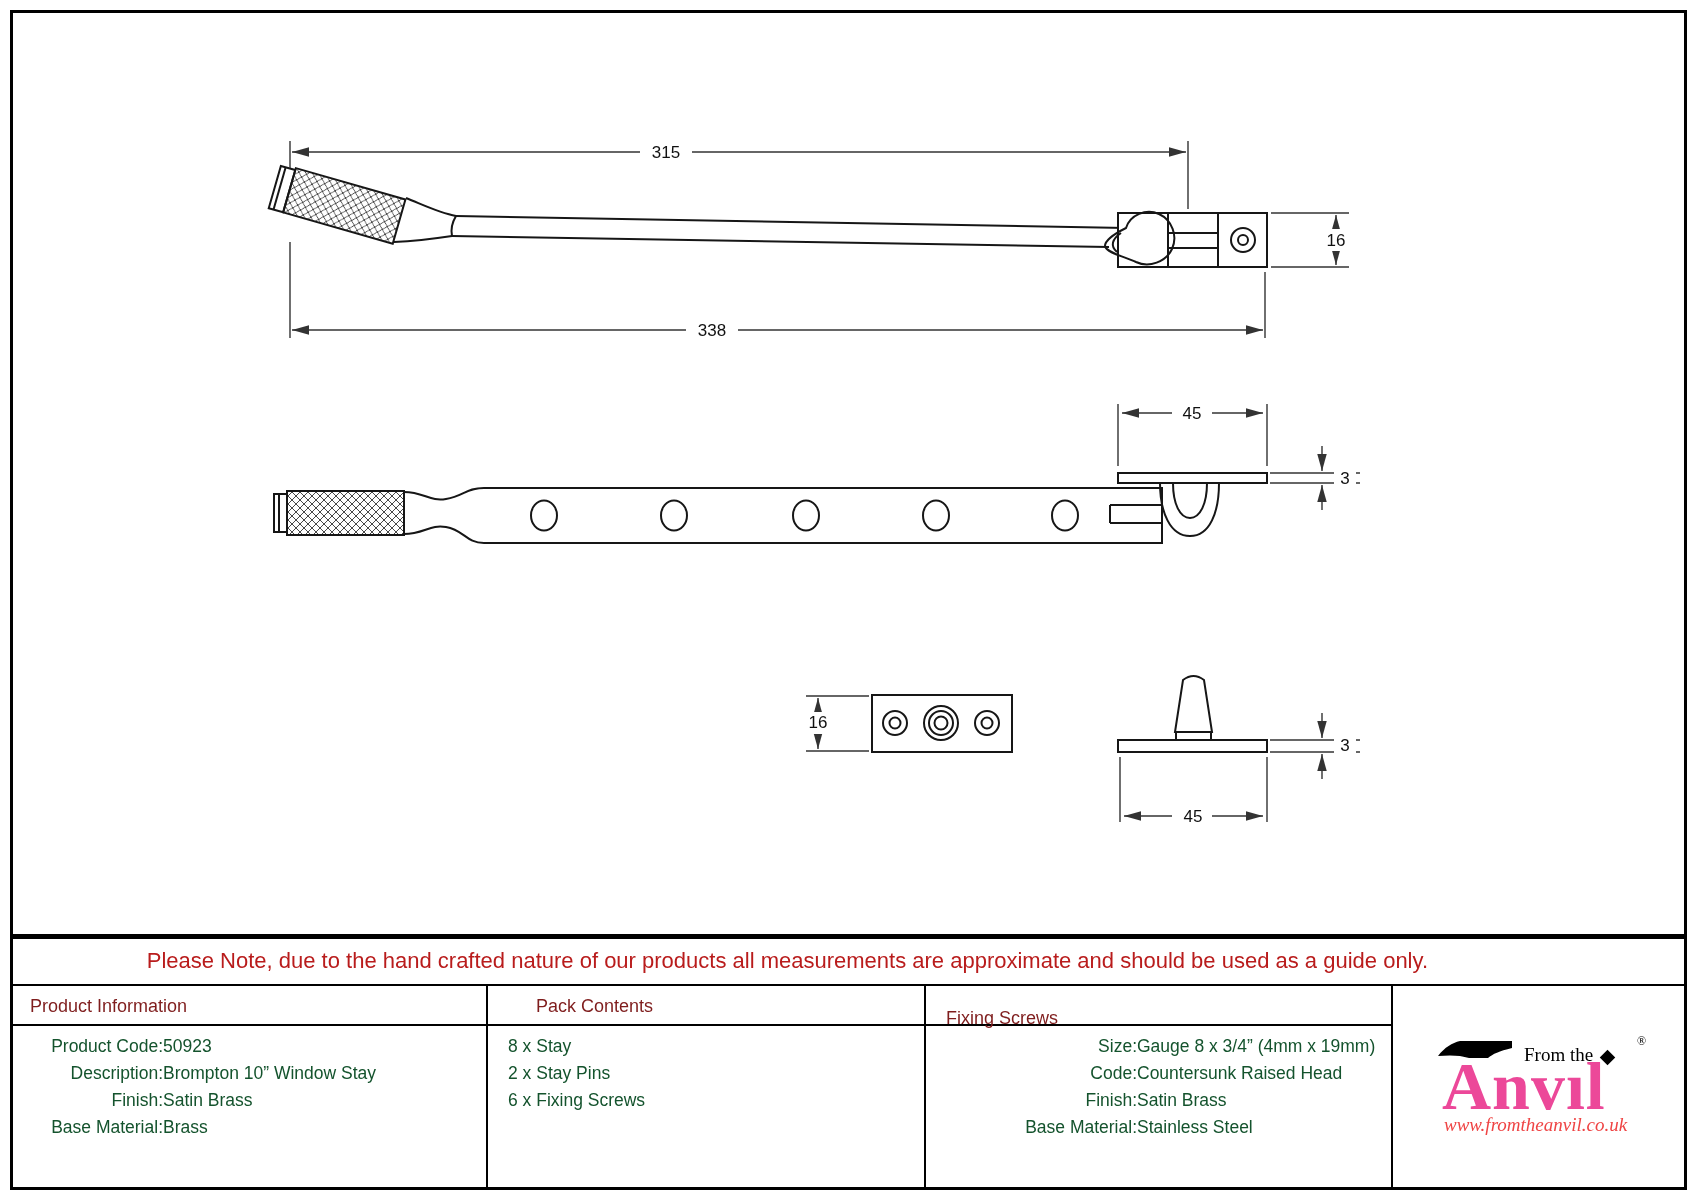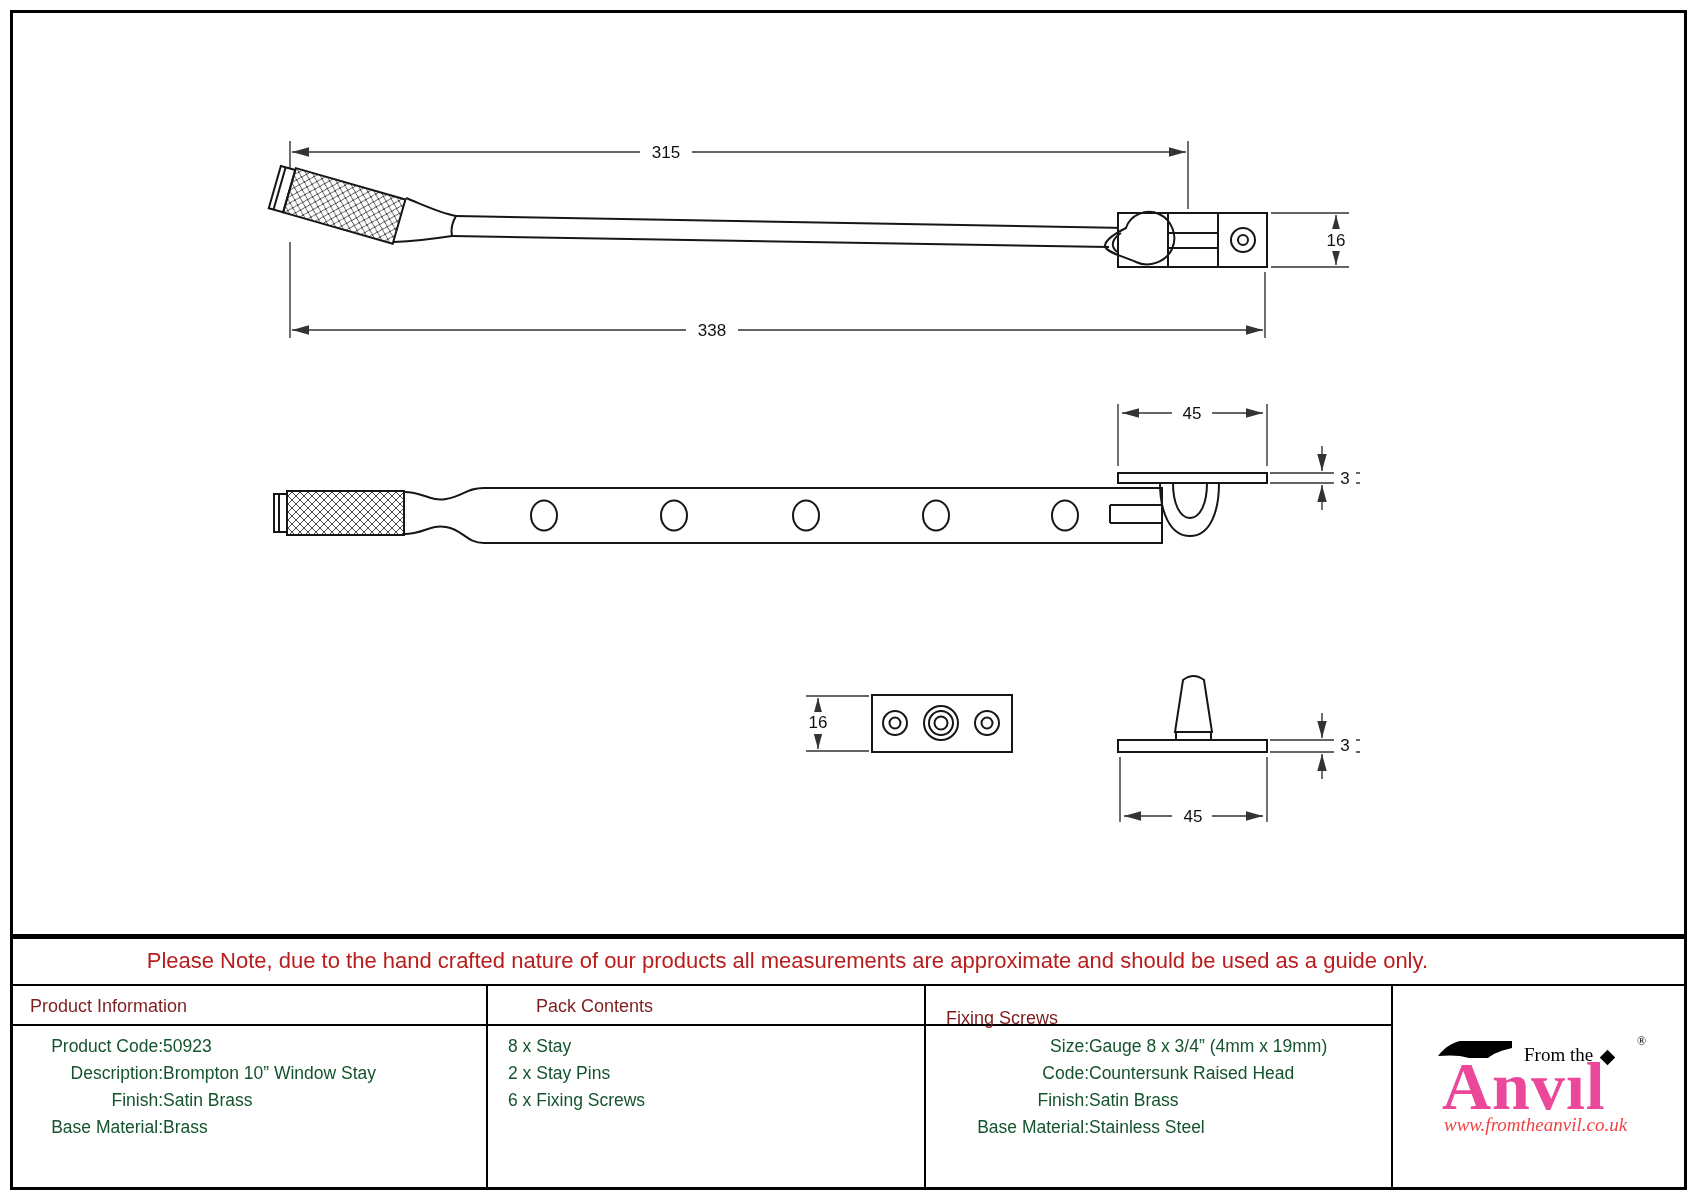--- a/index.html
+++ b/index.html
@@ -10,21 +10,21 @@
   .abs{position:absolute;}
   .outer-border{left:10px;top:10px;width:1671px;height:1174px;border:3px solid #000;}
   .sep{left:12px;top:934px;width:1673px;height:5px;background:#000;}
   .hline{background:#000;height:2px;}
   .vline{background:#000;width:2px;}
   .note{left:28px;top:948px;width:1400px;font-size:22px;color:#b91c1c;}
   .thead{font-size:18px;color:#7f1d1d;}
   .col{top:1033px;font-size:17.5px;color:#14532d;}
   .col .row{height:27px;display:flex;align-items:center;}
   .lblw1{display:inline-block;width:133px;}
-  .lblw3{display:inline-block;width:143px;}
+  .lblw3{display:inline-block;width:143px;margin-left:48px;}
   .logo{left:1400px;top:1030px;width:280px;height:120px;}
   .logo .fromthe{left:124px;top:14px;font-family:"Liberation Serif",serif;font-size:19px;color:#000;}
   .logo .reg{left:237px;top:4px;font-family:"Liberation Serif",serif;font-size:12px;color:#000;}
   .logo .anvil{left:42px;top:22px;font-family:"Liberation Serif",serif;font-weight:bold;font-size:68px;line-height:1;color:#ec4899;letter-spacing:1px;}
   .logo .diamond{left:202px;top:22px;width:11px;height:11px;background:#000;transform:rotate(45deg);}
   .logo .url{left:44px;top:84px;font-family:"Liberation Serif",serif;font-style:italic;font-size:19px;color:#ef4444;}
   svg text{font-family:"Liberation Sans",sans-serif;font-size:17px;fill:#111;}
 </style>
 </head>
 <body>

